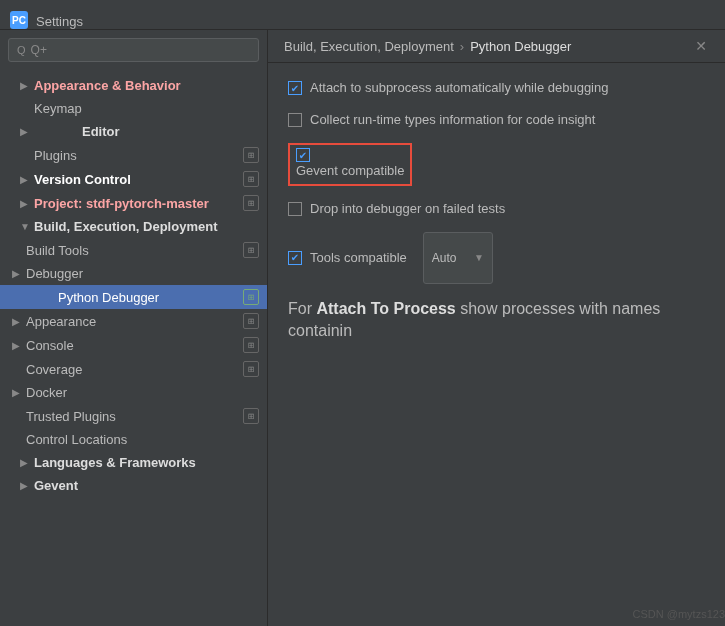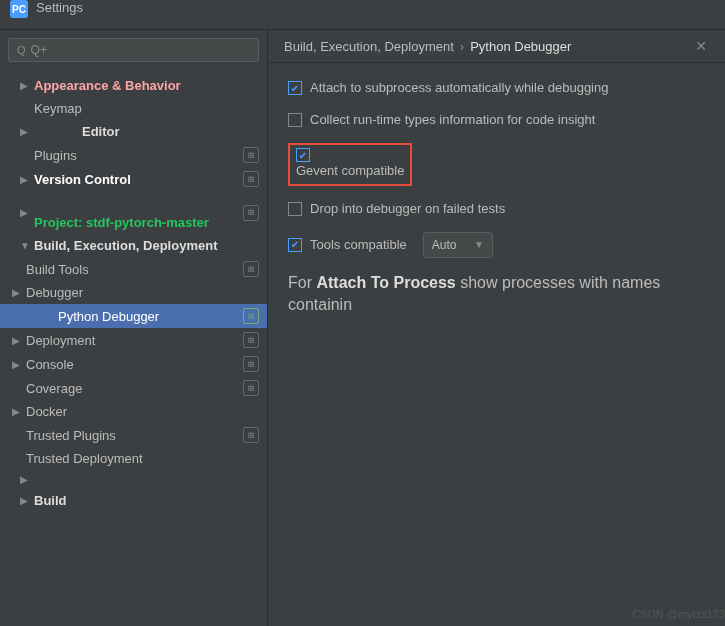--- a/index.html
+++ b/index.html
@@ -13,21 +13,21 @@
       display: flex;
       flex-direction: column;
       overflow: hidden;
     }
 
     
     .title-bar {
       background: #3c3f41;
       height: 30px;
       display: flex;
-      align-items: flex-start;
+      align-items: flex-end;
       padding: 0 10px;
       border-bottom: 1px solid #2b2b2b;
       flex-shrink: 0;
     }
     .title-bar .app-icon {
       width: 18px;
       height: 18px;
       margin-right: 8px;
       background: #4a9eff;
       border-radius: 3px;
@@ -220,21 +220,21 @@
     }
     .pyqt-row .cb-wrapper {
       display: flex;
       align-items: center;
     }
     .dropdown {
       margin-left: 16px;
       background: #45494a;
       border: 1px solid #5a5d5f;
       border-radius: 3px;
-      padding: 5px 8px;
+      padding: 18px 8px;
       color: #bbb;
       display: flex;
       align-items: center;
       cursor: pointer;
       font-size: 12px;
       min-width: 70px;
       justify-content: space-between;
     }
     .dropdown .dd-arrow {
       margin-left: 8px;
@@ -303,21 +303,21 @@
       </div>
 
       <div class="sidebar-item indent-1">
         <span class="arrow">▶</span>
         <span class="item-label" style="font-weight:bold;color:#ffffff;">Version Control</span>
         <span class="ext-icon">⊞</span>
       </div>
 
       <div class="sidebar-item indent-1">
         <span class="arrow">▶</span>
-        <span class="item-label" style="font-weight:bold;color:#22c55e;margin-top:20px;">Project: stdf-pytorch-master</span>
+        <span class="item-label" style="font-weight:bold;color:#fca5a5;">Project: stdf-pytorch-master</span>
         <span class="ext-icon">⊞</span>
       </div>
 
       <div class="sidebar-item indent-1">
         <span class="arrow">▼</span>
         <span class="item-label" style="font-weight:bold;color:#ddd;">Build, Execution, Deployment</span>
       </div>
 
       <div class="sidebar-item indent-2">
         <span class="arrow"></span>
@@ -331,21 +331,21 @@
       </div>
 
       <div class="sidebar-item indent-3 selected">
         <span class="arrow"></span>
         <span class="item-label">Python Debugger</span>
         <span class="ext-icon" style="border-color:#7a7;color:#7a7;">⊞</span>
       </div>
 
       <div class="sidebar-item indent-2">
         <span class="arrow">▶</span>
-        <span class="item-label">Deployment</span>
+        <span class="item-label">Appearance</span>
         <span class="ext-icon">⊞</span>
       </div>
 
       <div class="sidebar-item indent-2">
         <span class="arrow">▶</span>
         <span class="item-label">Console</span>
         <span class="ext-icon">⊞</span>
       </div>
 
       <div class="sidebar-item indent-2">
@@ -360,30 +360,31 @@
       </div>
 
       <div class="sidebar-item indent-2">
         <span class="arrow"></span>
         <span class="item-label">Trusted Plugins</span>
         <span class="ext-icon">⊞</span>
       </div>
 
       <div class="sidebar-item indent-2">
         <span class="arrow"></span>
-        <span class="item-label">Trusted Deployment</span>
-      </div>
-
-      <div class="sidebar-item indent-1">
-        <span class="arrow">▶</span>
-      </div>
-
-      <div class="sidebar-item indent-1">
-        <span class="arrow">▶</span>
-        <span class="item-label" style="font-weight:bold;color:#ddd;">Build</span>
+        <span class="item-label">Control Locations</span>
+      </div>
+
+      <div class="sidebar-item indent-1">
+        <span class="arrow">▶</span>
+        <span class="item-label" style="font-weight:bold;color:#ddd;">Languages &amp; Frameworks</span>
+      </div>
+
+      <div class="sidebar-item indent-1">
+        <span class="arrow">▶</span>
+        <span class="item-label" style="font-weight:bold;color:#ddd;">Gevent</span>
       </div>
     </div>
   </div>
 
   <div class="content-area" style="position:relative;">
 
     <div class="breadcrumb-bar">
       <span>Build, Execution, Deployment</span>
       <span class="bc-arrow">›</span>
       <span class="bc-current">Python Debugger</span>

